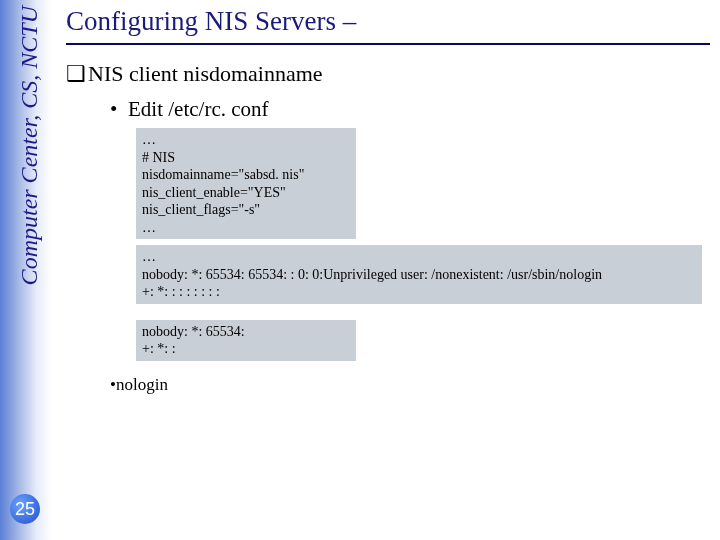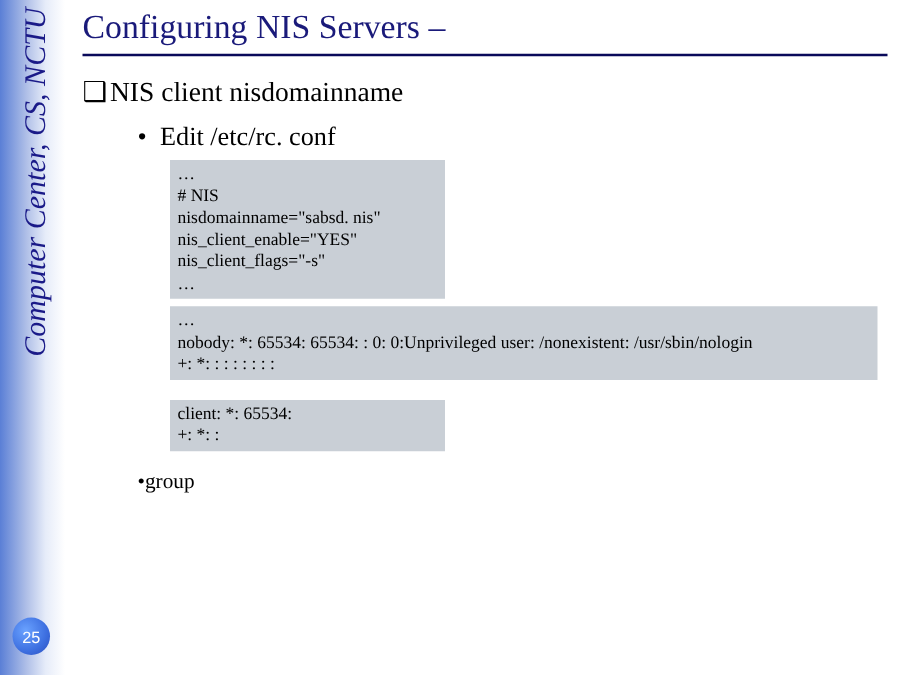--- a/index.html
+++ b/index.html
@@ -14,21 +14,21 @@
     font-family: "Times New Roman", serif; font-style: italic; font-weight: 400;
     color: #1a1a88; font-size: 24px; letter-spacing: 0px;
     writing-mode: vertical-rl; text-orientation: sideways;
     transform: rotate(180deg); transform-origin: center;
     white-space: nowrap;
   }
   .pagenum {
     position: absolute; left: 10px; bottom: 16px;
     width: 30px; height: 30px; border-radius: 50%;
     background: radial-gradient(circle at 35% 35%, #6aa2ff 0%, #3d6fe0 60%, #2a4dbd 100%);
-    color: #fff; font-family: Arial, sans-serif; font-size: 13px;
+    color: #fff; font-family: Arial, sans-serif; font-size: 18px;
     display: flex; align-items: center; justify-content: center;
   }
   .content { position: absolute; left: 66px; top: 6px; right: 10px; bottom: 10px; }
   .title { font-family: "Times New Roman", serif; font-size: 27px; color: #1a1a7a; line-height: 1.15; }
   .title .line2 { padding-left: 84px; display: inline-block; }
   .hr { margin-top: 6px; border: 0; border-top: 2px solid #0a0a5a; width: 100%; }
   .section { margin-top: 16px; font-size: 22px; color: #000; }
   .section .qmark { font-family: Arial, sans-serif; display: inline-block; width: 22px; }
   .sub { margin-left: 44px; margin-top: 10px; font-size: 21px; color: #000; }
   .sub .dot { display: inline-block; width: 18px; }
@@ -69,20 +69,20 @@
 # NIS
 nisdomainname="sabsd. nis"
 nis_client_enable="YES"
 nis_client_flags="-s"
 …</div>
 
     <div class="codeblock wide">…
 nobody: *: 65534: 65534: : 0: 0:Unprivileged user: /nonexistent: /usr/sbin/nologin
 +: *: : : : : : : :</div>
     <div style="height:10px"></div>
-    <div class="codeblock narrow">client: *: 65534:
+    <div class="codeblock narrow">nobody: *: 65534:
 +: *: :</div>
 
     <div class="sub3">
-      <span class="dot">•</span><span>group</span>
+      <span class="dot">•</span><span>nologin</span>
     </div>
   </div>
 </div>
 
 </body></html>

